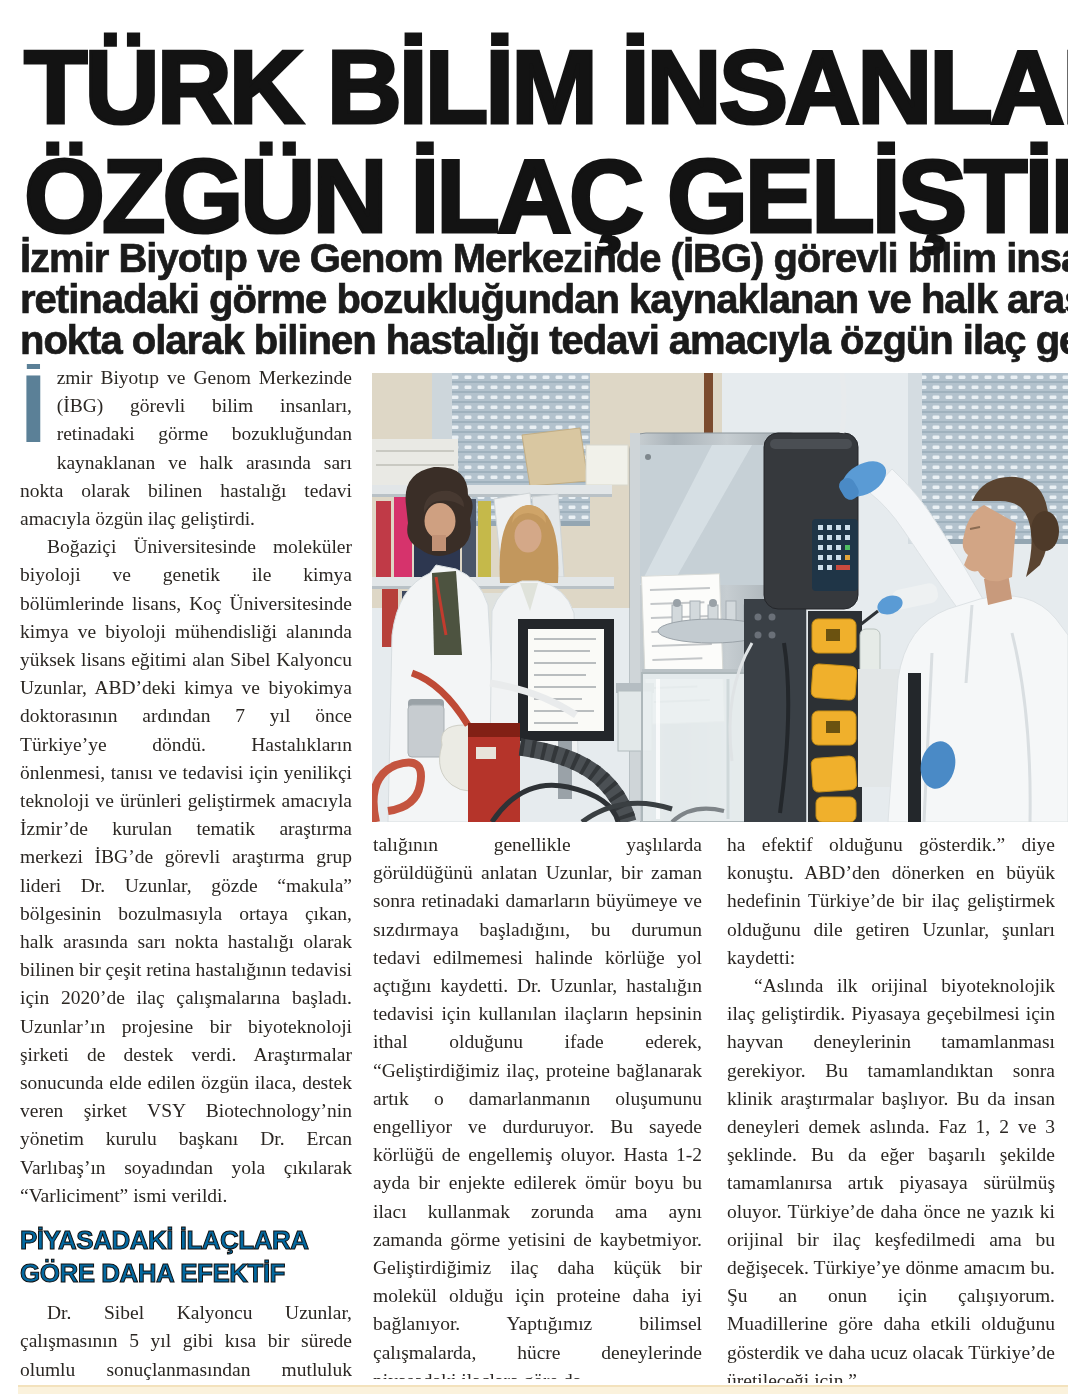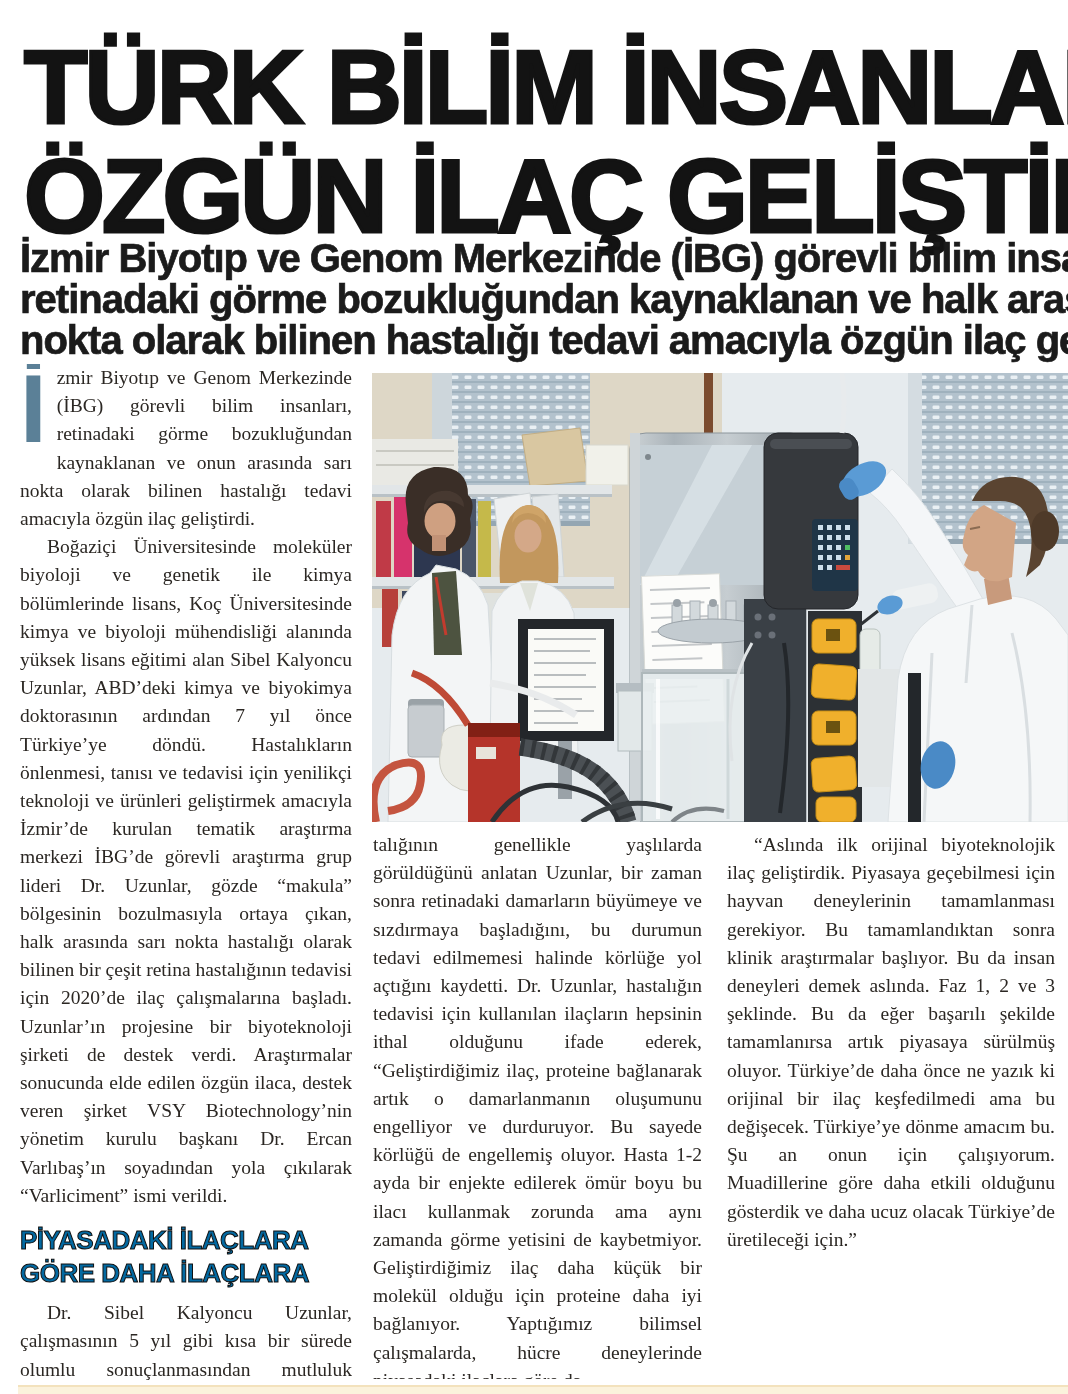--- a/index.html
+++ b/index.html
@@ -58,25 +58,25 @@
     <span class="fit-line fit-center"><span class="t" style="transform: none;">ÖZGÜN İLAÇ GELİŞTİRDİ</span></span>
   </h1>
 
   <div class="deck">
     <span class="fit-line fit-center"><span class="t" style="transform: none;">İzmir Biyotıp ve Genom Merkezinde (İBG) görevli bilim insanları,</span></span>
     <span class="fit-line fit-center"><span class="t" style="transform: none;">retinadaki görme bozukluğundan kaynaklanan ve halk arasında sarı</span></span>
     <span class="fit-line fit-center"><span class="t" style="transform: none;">nokta olarak bilinen hastalığı tedavi amacıyla özgün ilaç geliştirdi</span></span>
   </div>
 
   <section class="col col-left">
-    <p><span class="dropcap">İ</span><span>zmir Biyotıp ve Genom Merkezinde (İBG) görevli bilim insanları, retinadaki görme bozukluğundan kaynaklanan ve onun arasında sarı nokta olarak bilinen hastalığı tedavi amacıyla özgün ilaç geliştirdi.</span></p>
+    <p><span class="dropcap">İ</span><span>zmir Biyotıp ve Genom Merkezinde (İBG) görevli bilim insanları, retinadaki görme bozukluğundan kaynaklanan ve halk arasında sarı nokta olarak bilinen hastalığı tedavi amacıyla özgün ilaç geliştirdi.</span></p>
     <p class="indent">Boğaziçi Üniversitesinde moleküler biyoloji ve genetik ile kimya bölümlerinde lisans, Koç Üniversitesinde kimya ve biyoloji mühendisliği alanında yüksek lisans eğitimi alan Sibel Kalyoncu Uzunlar, ABD’deki kimya ve biyokimya doktorasının ardından 7 yıl önce Türkiye’ye döndü. Hastalıkların önlenmesi, tanısı ve tedavisi için yenilikçi teknoloji ve ürünleri geliştirmek amacıyla İzmir’de kurulan tematik araştırma merkezi İBG’de görevli araştırma grup lideri Dr. Uzunlar, gözde “makula” bölgesinin bozulmasıyla ortaya çıkan, halk arasında sarı nokta hastalığı olarak bilinen bir çeşit retina hastalığının tedavisi için 2020’de ilaç çalışmalarına başladı. Uzunlar’ın projesine bir biyoteknoloji şirketi de destek verdi. Araştırmalar sonucunda elde edilen özgün ilaca, destek veren şirket VSY Biotechnology’nin yönetim kurulu başkanı Dr. Ercan Varlıbaş’ın soyadından yola çıkılarak “Varliciment” ismi verildi.</p>
     <h2 class="subhead">
       <span class="fit-line fit-left"><span class="t" style="transform: none;">PİYASADAKİ İLAÇLARA</span></span>
-      <span class="fit-line fit-left"><span class="t" style="transform: none;">GÖRE DAHA İLAÇLARA</span></span>
+      <span class="fit-line fit-left"><span class="t" style="transform: none;">GÖRE DAHA EFEKTİF</span></span>
     </h2>
     <p class="indent">Dr. Sibel Kalyoncu Uzunlar, çalışmasının 5 yıl gibi kısa bir sürede olumlu sonuçlanmasından mutluluk duyduğunu söyledi. Sarı nokta has-</p>
   </section>
 
   <figure class="photo" aria-label="Laboratuvarda beyaz önlüklü üç bilim insanı biyoreaktör cihazlarıyla çalışıyor">
     <svg viewBox="0 0 696 449" width="696" height="449">
       <defs>
         <linearGradient id="steel" x1="0" y1="0" x2="1" y2="0">
           <stop offset="0" stop-color="#cdd3d6"></stop>
             <stop offset="0.25" stop-color="#aab3b9"></stop>
@@ -298,17 +298,18 @@
         <path d="M300,449 Q320,430 352,438" stroke="#7e8488" stroke-width="4" fill="none"></path>
       </g>
     </svg>
   </figure>
 
   <section class="col col-mid">
     <p>talığının genellikle yaşlılarda görüldüğünü anlatan Uzunlar, bir zaman sonra retinadaki damarların büyümeye ve sızdırmaya başladığını, bu durumun tedavi edilmemesi halinde körlüğe yol açtığını kaydetti. Dr. Uzunlar, hastalığın tedavisi için kullanılan ilaçların hepsinin ithal olduğunu ifade ederek, “Geliştirdiğimiz ilaç, proteine bağlanarak artık o damarlanmanın oluşumunu engelliyor ve durduruyor. Bu sayede körlüğü de engellemiş oluyor. Hasta 1-2 ayda bir enjekte edilerek ömür boyu bu ilacı kullanmak zorunda ama aynı zamanda görme yetisini de kaybetmiyor. Geliştirdiğimiz ilaç daha küçük bir molekül olduğu için proteine daha iyi bağlanıyor. Yaptığımız bilimsel çalışmalarda, hücre deneylerinde piyasadaki ilaçlara göre da-</p>
   </section>
 
   <section class="col col-right">
+    <p>ha efektif olduğunu gösterdik.” diye konuştu. ABD’den dönerken en büyük hedefinin Türkiye’de bir ilaç geliştirmek olduğunu dile getiren Uzunlar, şunları kaydetti:</p>
     <p class="indent">“Aslında ilk orijinal biyoteknolojik ilaç geliştirdik. Piyasaya geçebilmesi için hayvan deneylerinin tamamlanması gerekiyor. Bu tamamlandıktan sonra klinik araştırmalar başlıyor. Bu da insan deneyleri demek aslında. Faz 1, 2 ve 3 şeklinde. Bu da eğer başarılı şekilde tamamlanırsa artık piyasaya sürülmüş oluyor. Türkiye’de daha önce ne yazık ki orijinal bir ilaç keşfedilmedi ama bu değişecek. Türkiye’ye dönme amacım bu. Şu an onun için çalışıyorum. Muadillerine göre daha etkili olduğunu gösterdik ve daha ucuz olacak Türkiye’de üretileceği için.”</p>
   </section>
 
   <div class="bottom-strip"></div>
 </div>
 
 </body></html>

